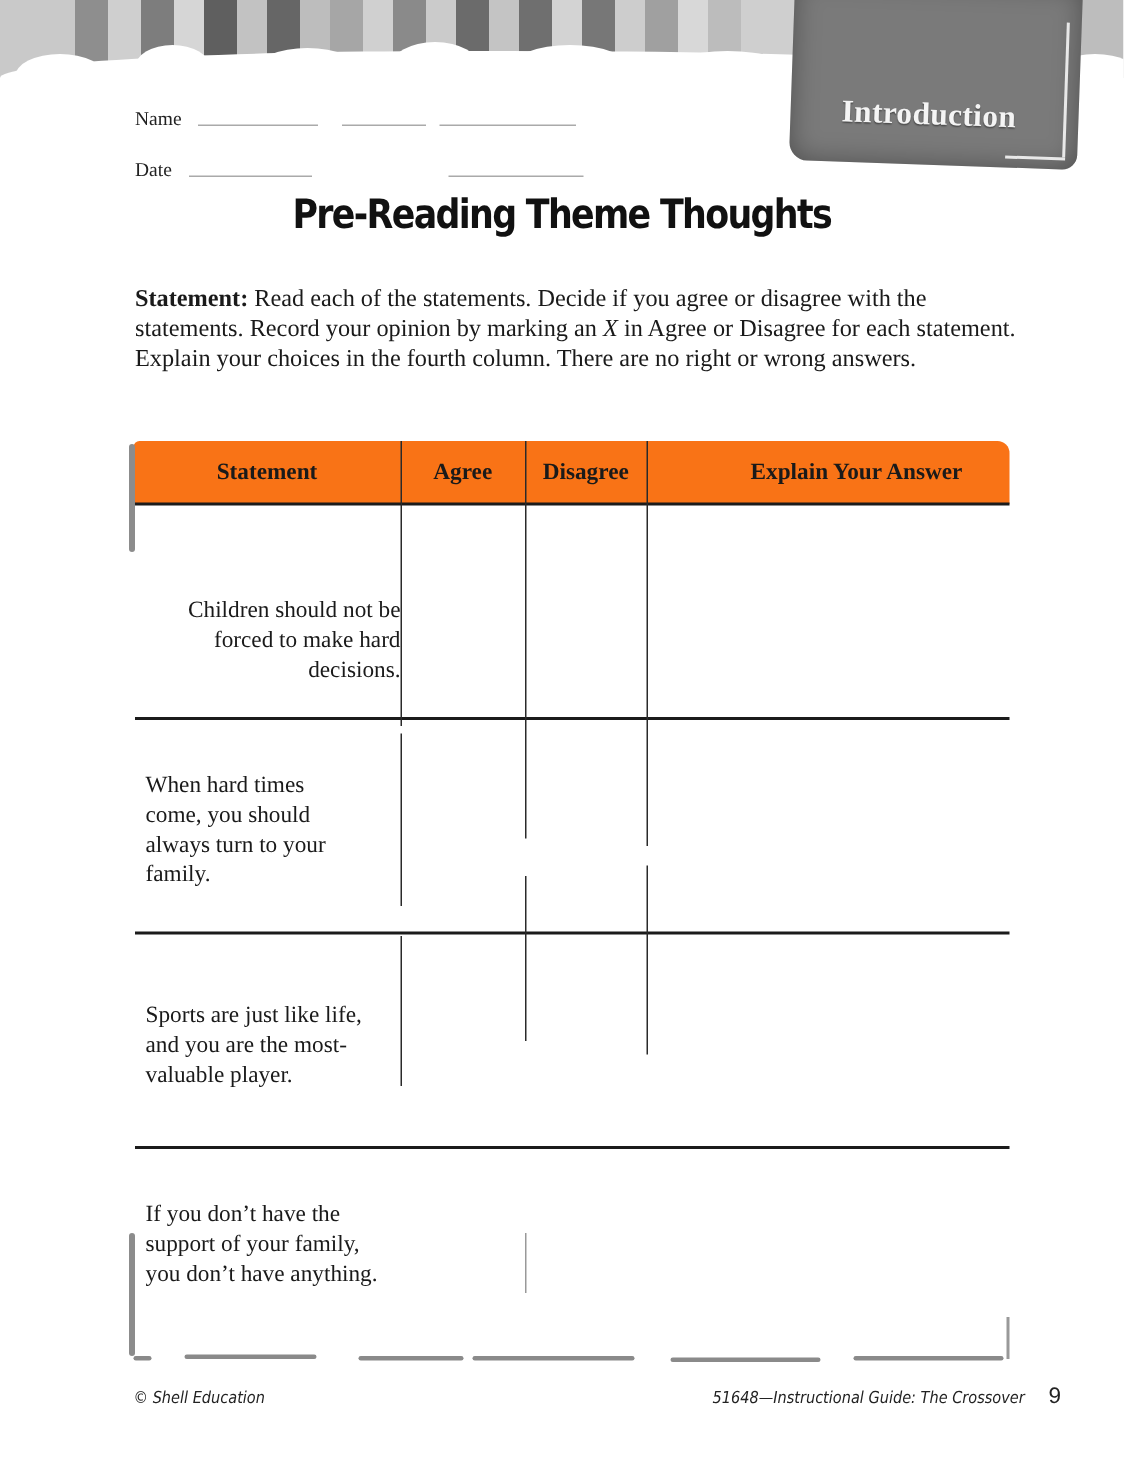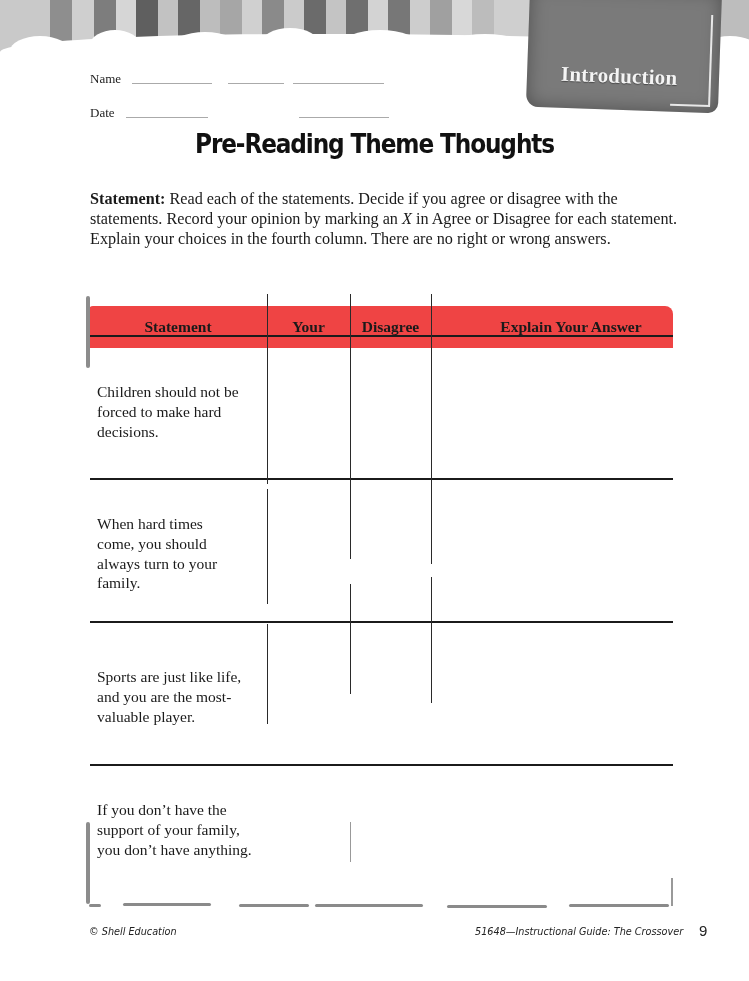--- a/index.html
+++ b/index.html
@@ -50,22 +50,22 @@
     .directions {
       position: absolute; left: 90px; top: 190px; width: 590px;
       font-size: 16.2px; line-height: 19.8px; color: #1a1a1a;
     }
     .directions b { font-weight: bold; }
     .directions i { font-style: italic; }
 
     
     .tbl { position: absolute; left: 89px; top: 294px; width: 584px; height: 616px; }
     .tbl-header {
-      position: absolute; left: 0; top: 12px; width: 584px; height: 42px;
-      background: #ef4444; border-radius: 4px 8px 0 0;
+      position: absolute; left: 0; top: 0; width: 584px; height: 42px;
+      background: #f97316; border-radius: 4px 8px 0 0;
     }
     .tbl-header .th {
       position: absolute; top: 0; height: 42px; line-height: 42px; text-align: center;
       font-weight: bold; font-size: 15.5px; color: #1a1a1a;
     }
     .hline { position: absolute; left: 1px; width: 583px; height: 1.5px; background: #1b1b1b; }
     .vline { position: absolute; width: 1.3px; background: #2a2a2a; }
     .left-border { position: absolute; left: -3px; width: 4px; background: #8c8c8c; border-radius: 2px; }
     .bottom-border { position: absolute; height: 3px; background: #8a8a8a; border-radius: 2px; }
     .right-corner { position: absolute; right: 0; width: 2px; background: #999; }
@@ -138,21 +138,21 @@
 
 <h1 class="title">Pre-Reading Theme Thoughts</h1>
 
 <p class="directions">
   <b>Statement:</b><span> Read each of the statements.  Decide if you agree or disagree with the statements.  Record your opinion by marking an </span><i>X</i><span> in Agree or Disagree for each statement.  Explain your choices in the fourth column.  There are no right or wrong answers.</span>
 </p>
 
 <div class="tbl">
   <div class="tbl-header">
     <div class="th" style="left:0;width:178px;">Statement</div>
-    <div class="th" style="left:178px;width:83px;">Your</div>
+    <div class="th" style="left:178px;width:83px;">Agree</div>
     <div class="th" style="left:261px;width:81px;">Disagree</div>
     <div class="th" style="left:342px;width:280px;">Explain Your Answer</div>
   </div>
 
   <div class="left-border" style="top:2px;height:72px;"></div>
   <div class="left-border" style="top:528px;height:82px;"></div>
 
   <div class="hline" style="top:41px;"></div>
   <div class="hline" style="top:184px;"></div>
   <div class="hline" style="top:327px;"></div>
@@ -186,21 +186,21 @@
   <div style="position:absolute;left:343px;top:186px;width:240px;height:140px;"></div>
 
   <div style="position:absolute;left:179px;top:329px;width:81px;height:140px;"></div>
   <div style="position:absolute;left:262px;top:329px;width:79px;height:140px;"></div>
   <div style="position:absolute;left:343px;top:329px;width:240px;height:140px;"></div>
 
   <div style="position:absolute;left:179px;top:472px;width:81px;height:136px;"></div>
   <div style="position:absolute;left:262px;top:472px;width:79px;height:136px;"></div>
   <div style="position:absolute;left:343px;top:472px;width:240px;height:136px;"></div>
 
-  <div class="stmt" style="top:88px;">Children should not be forced to make hard decisions.</div>
+  <div class="stmt" style="top:103px;text-align:right;">Children should not be forced to make hard decisions.</div>
   <div class="stmt" style="top:220px;width:140px;">When hard times come, you should always turn to your family.</div>
   <div class="stmt" style="top:373px;width:160px;">Sports are just like life, and you are the most-valuable player.</div>
   <div class="stmt" style="top:506px;width:165px;">If you don’t have the support of your family, you don’t have anything.</div>
 </div>
 
 <div class="footer" style="left:89px;">© Shell Education</div>
 <div class="footer" style="left:475px;">51648—Instructional Guide: The Crossover</div>
 <div class="page-num">9</div>
 
 </body></html>

